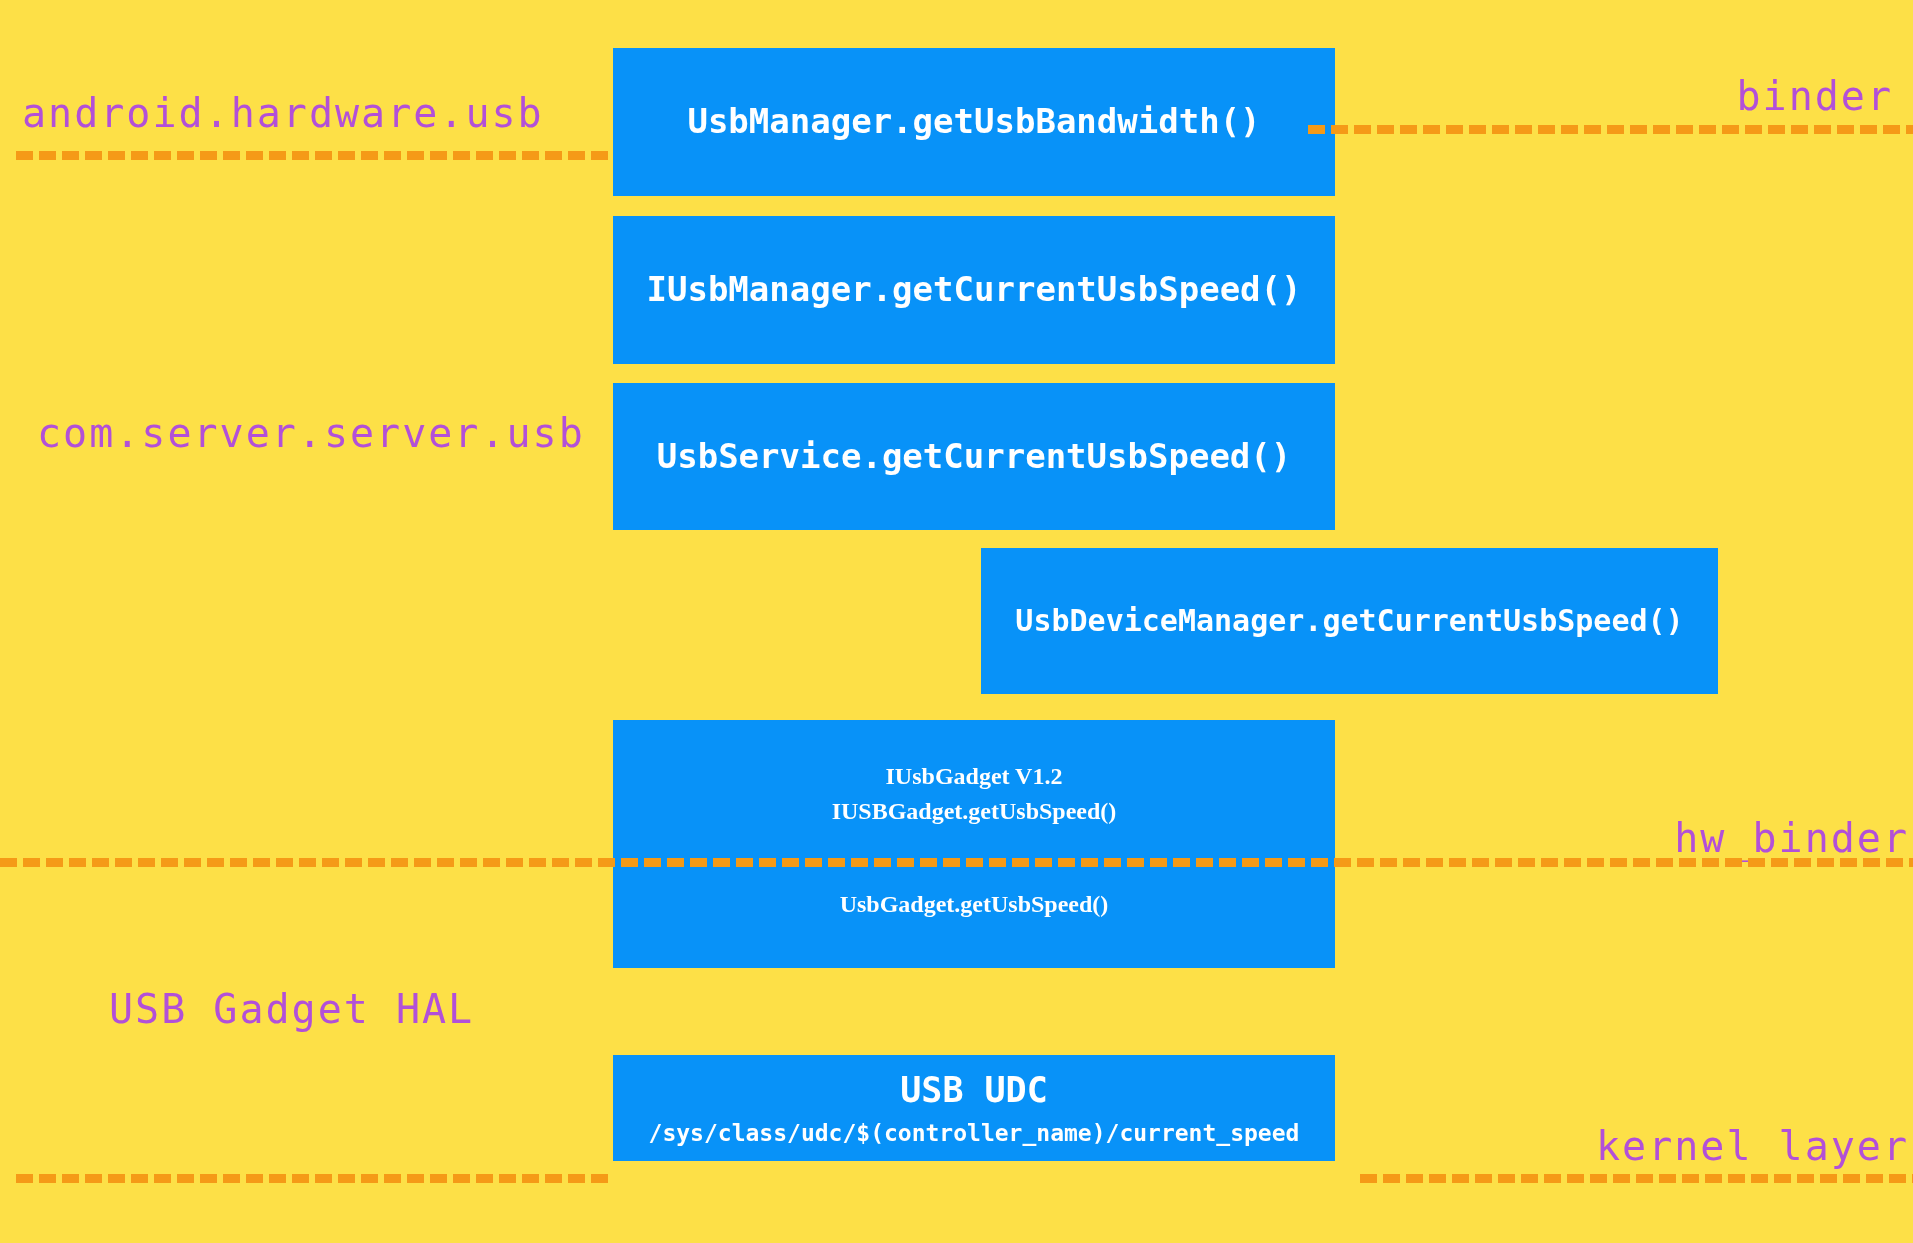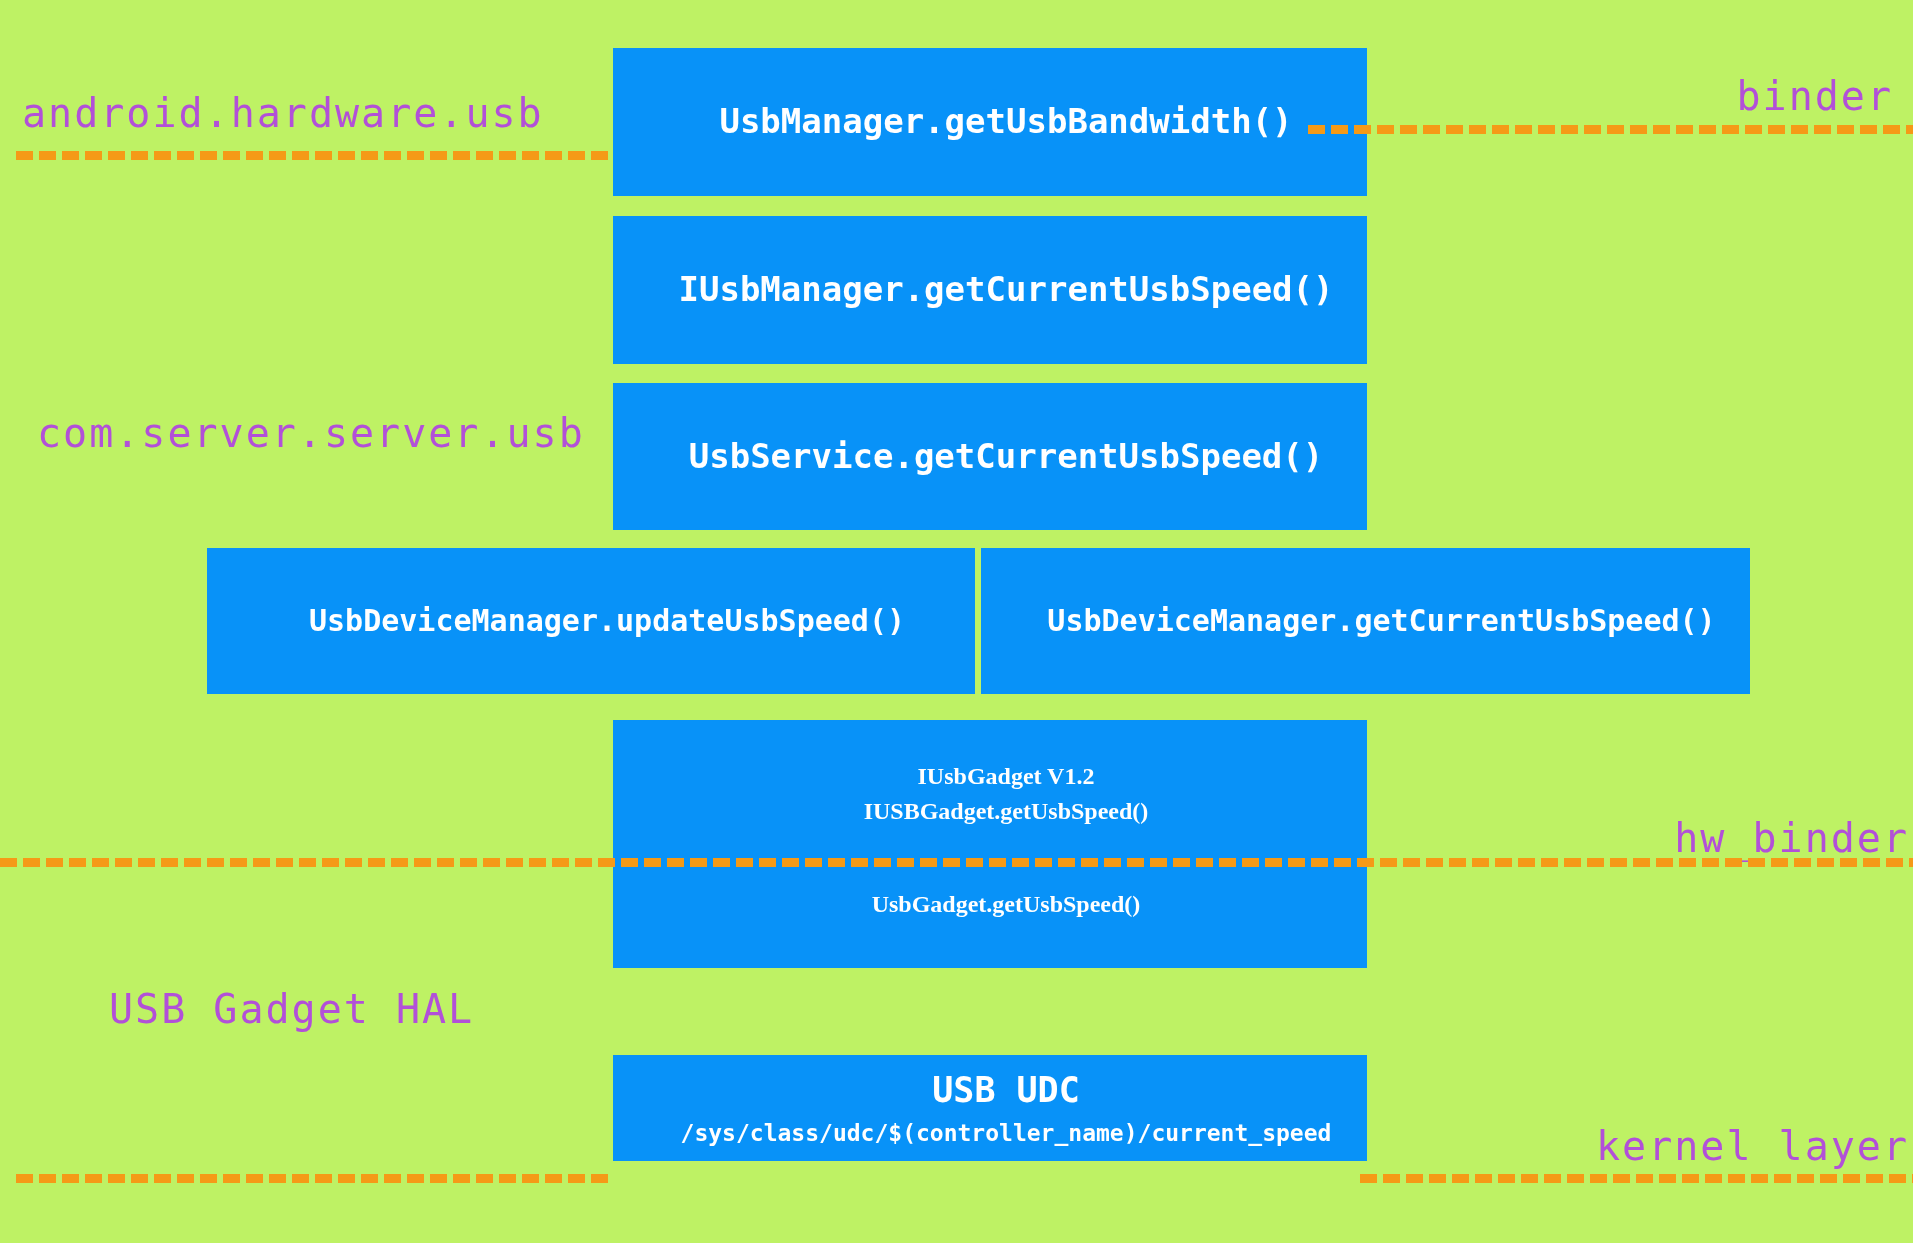--- a/index.html
+++ b/index.html
@@ -6,34 +6,33 @@
     --blue:#0892f8;
     --orange:#f59a17;
     --purple:#b250d8;
     --white:#ffffff;
   }
   html,body{margin:0;padding:0;background:#ffffff;}
   .canvas{
     position:relative;
     width:1913px;
     height:1243px;
-    background:#bef264;
+    background:#fde047;
     overflow:hidden;
     font-family:"DejaVu Sans Mono","Liberation Mono",monospace;
   }
   .box{
     position:absolute;
     background:var(--blue);
     display:flex;
     flex-direction:column;
     align-items:center;
     justify-content:center;
     text-align:center;
     z-index:1;
-    padding-left:32px;
   }
   .btext{
     color:var(--white);
     font-weight:bold;
     font-size:34px;
     letter-spacing:0px;
     line-height:1.45;
     white-space:nowrap;
   }
   .btext.mid{font-size:30px;}
@@ -79,23 +78,20 @@
   </div>
 
   <div class="box" style="left:613px;top:216px;width:722px;height:148px">
     <span class="btext">IUsbManager.getCurrentUsbSpeed()</span>
   </div>
 
   <div class="box" style="left:613px;top:383px;width:722px;height:147px">
     <span class="btext">UsbService.getCurrentUsbSpeed()</span>
   </div>
 
-  <div class="box" style="left:207px;top:548px;width:736px;height:146px">
-    <span class="btext mid">UsbDeviceManager.updateUsbSpeed()</span>
-  </div>
 
   <div class="box" style="left:981px;top:548px;width:737px;height:146px">
     <span class="btext mid">UsbDeviceManager.getCurrentUsbSpeed()</span>
   </div>
 
   <div class="box" style="left:613px;top:720px;width:722px;height:147px">
     <span class="btext big">IUsbGadget V1.2</span>
     <span class="btext big">IUSBGadget.getUsbSpeed()</span>
   </div>
 

